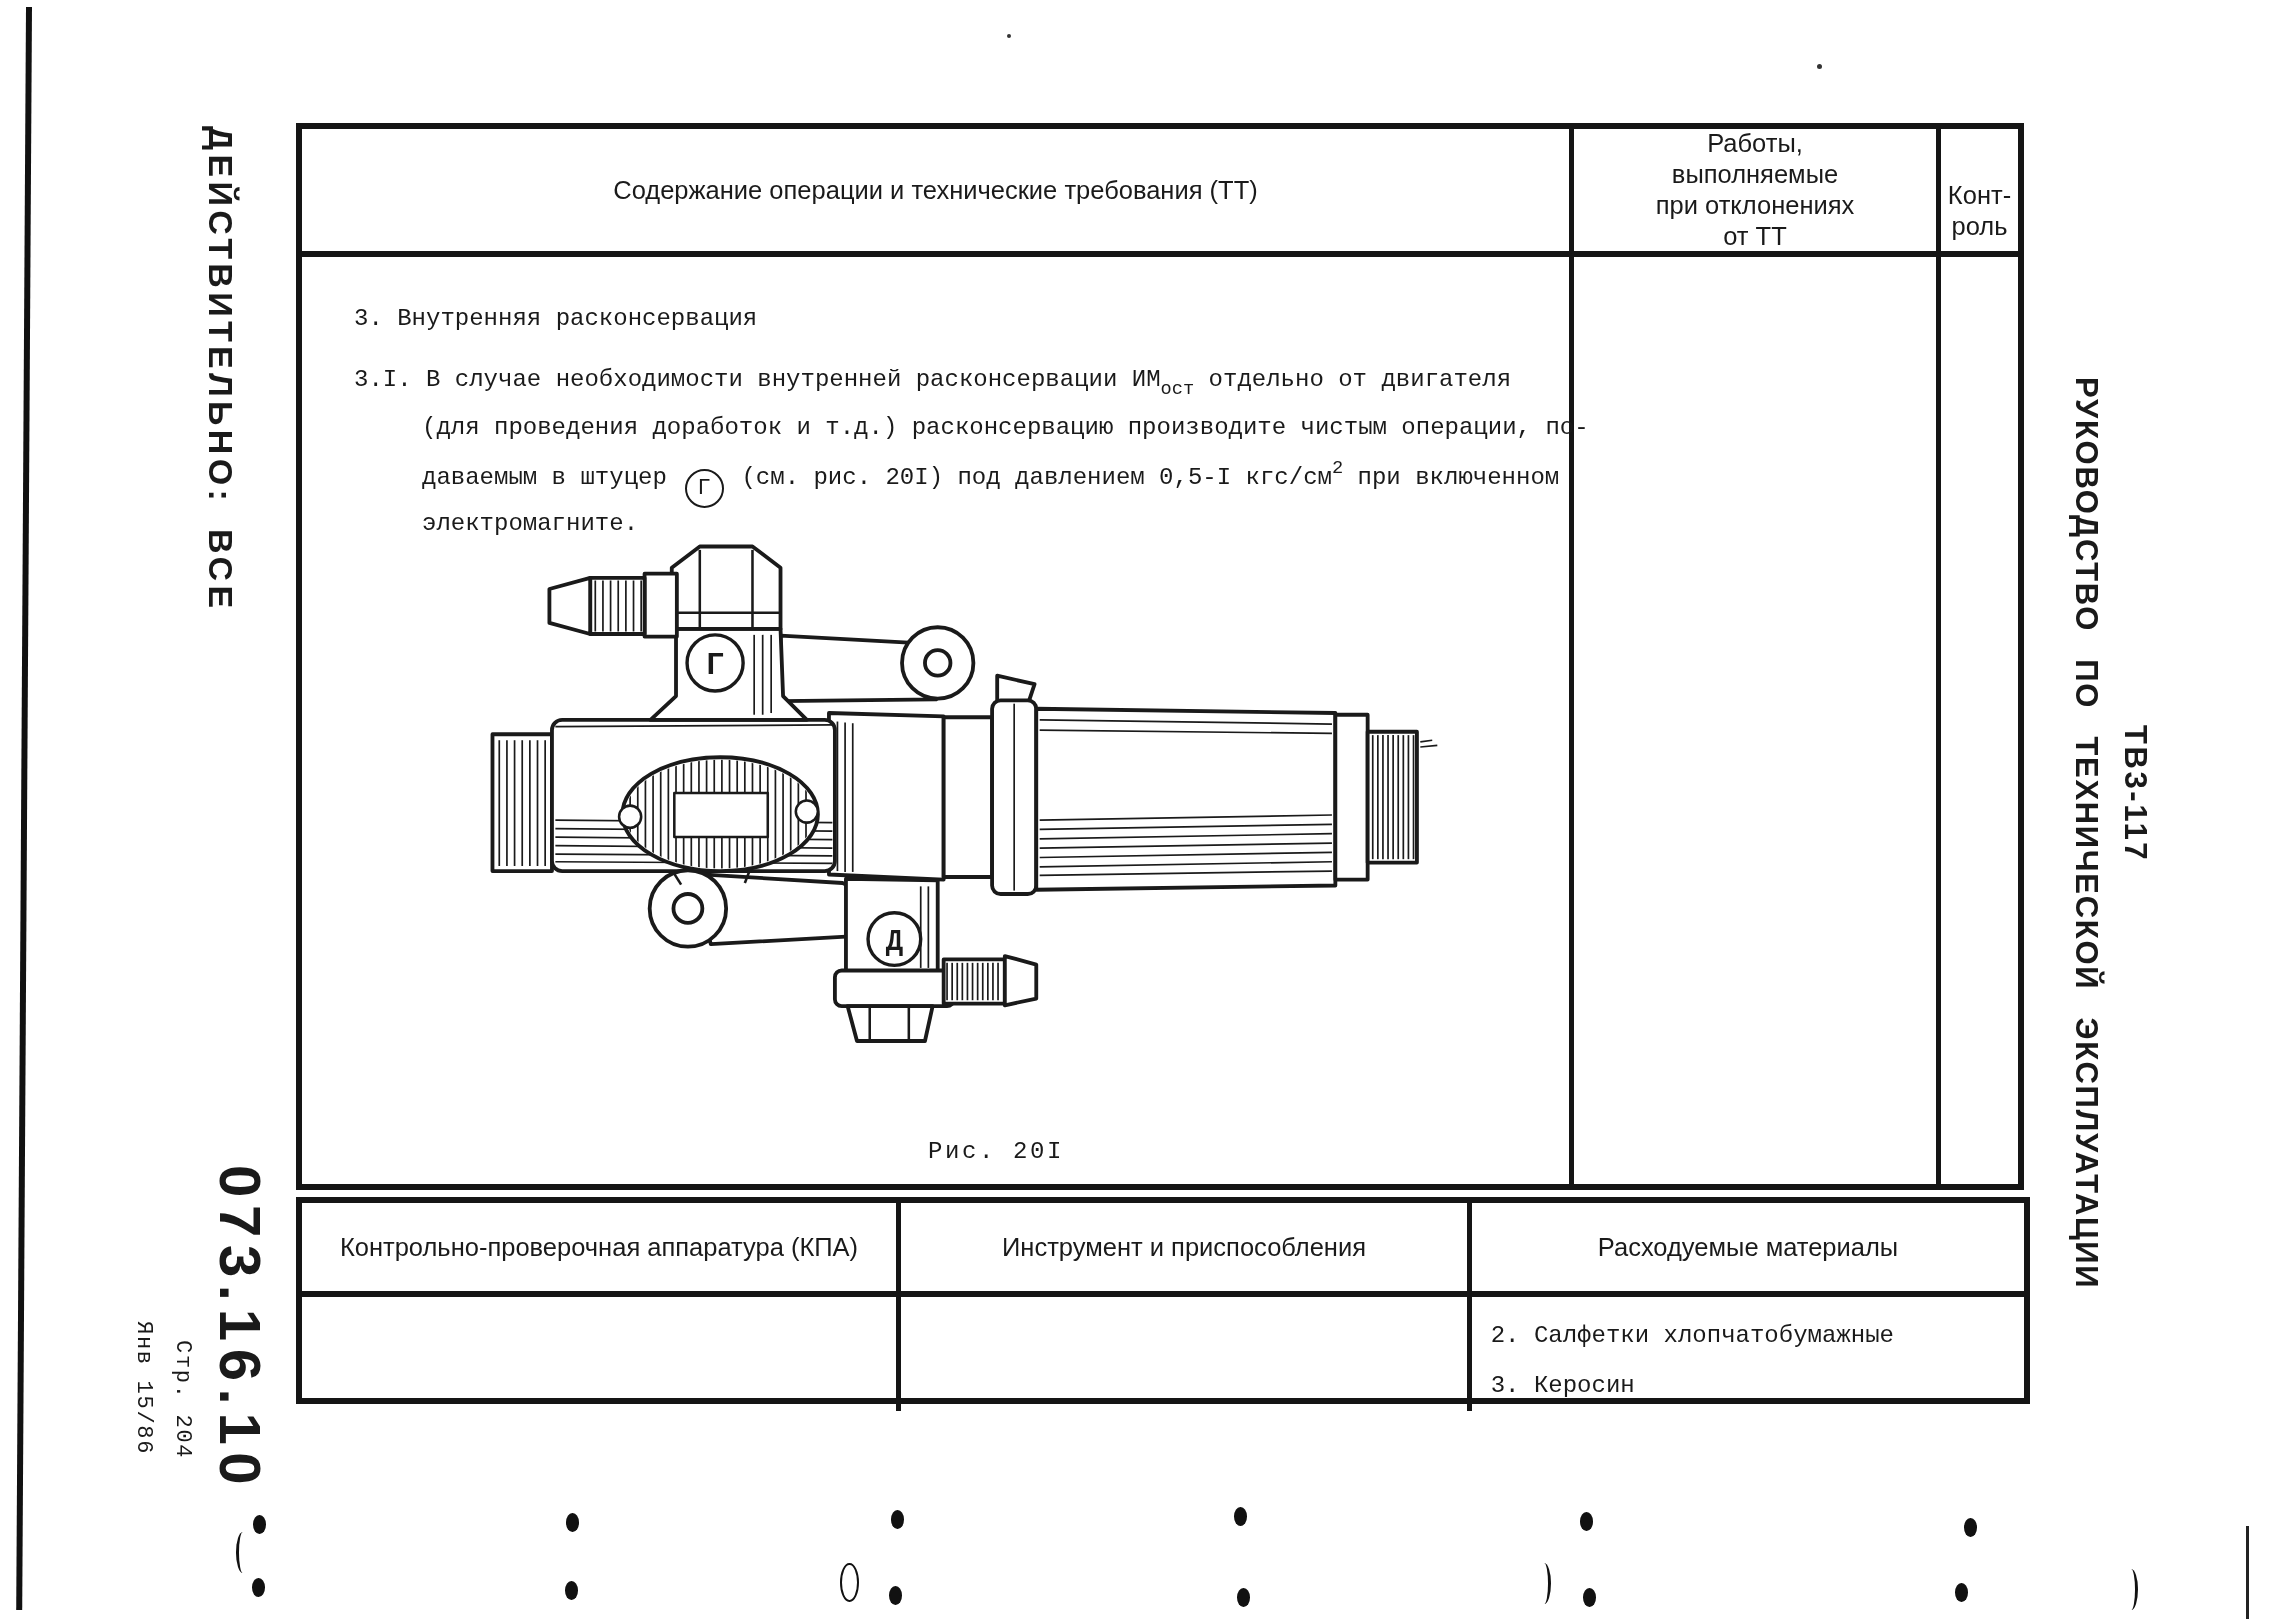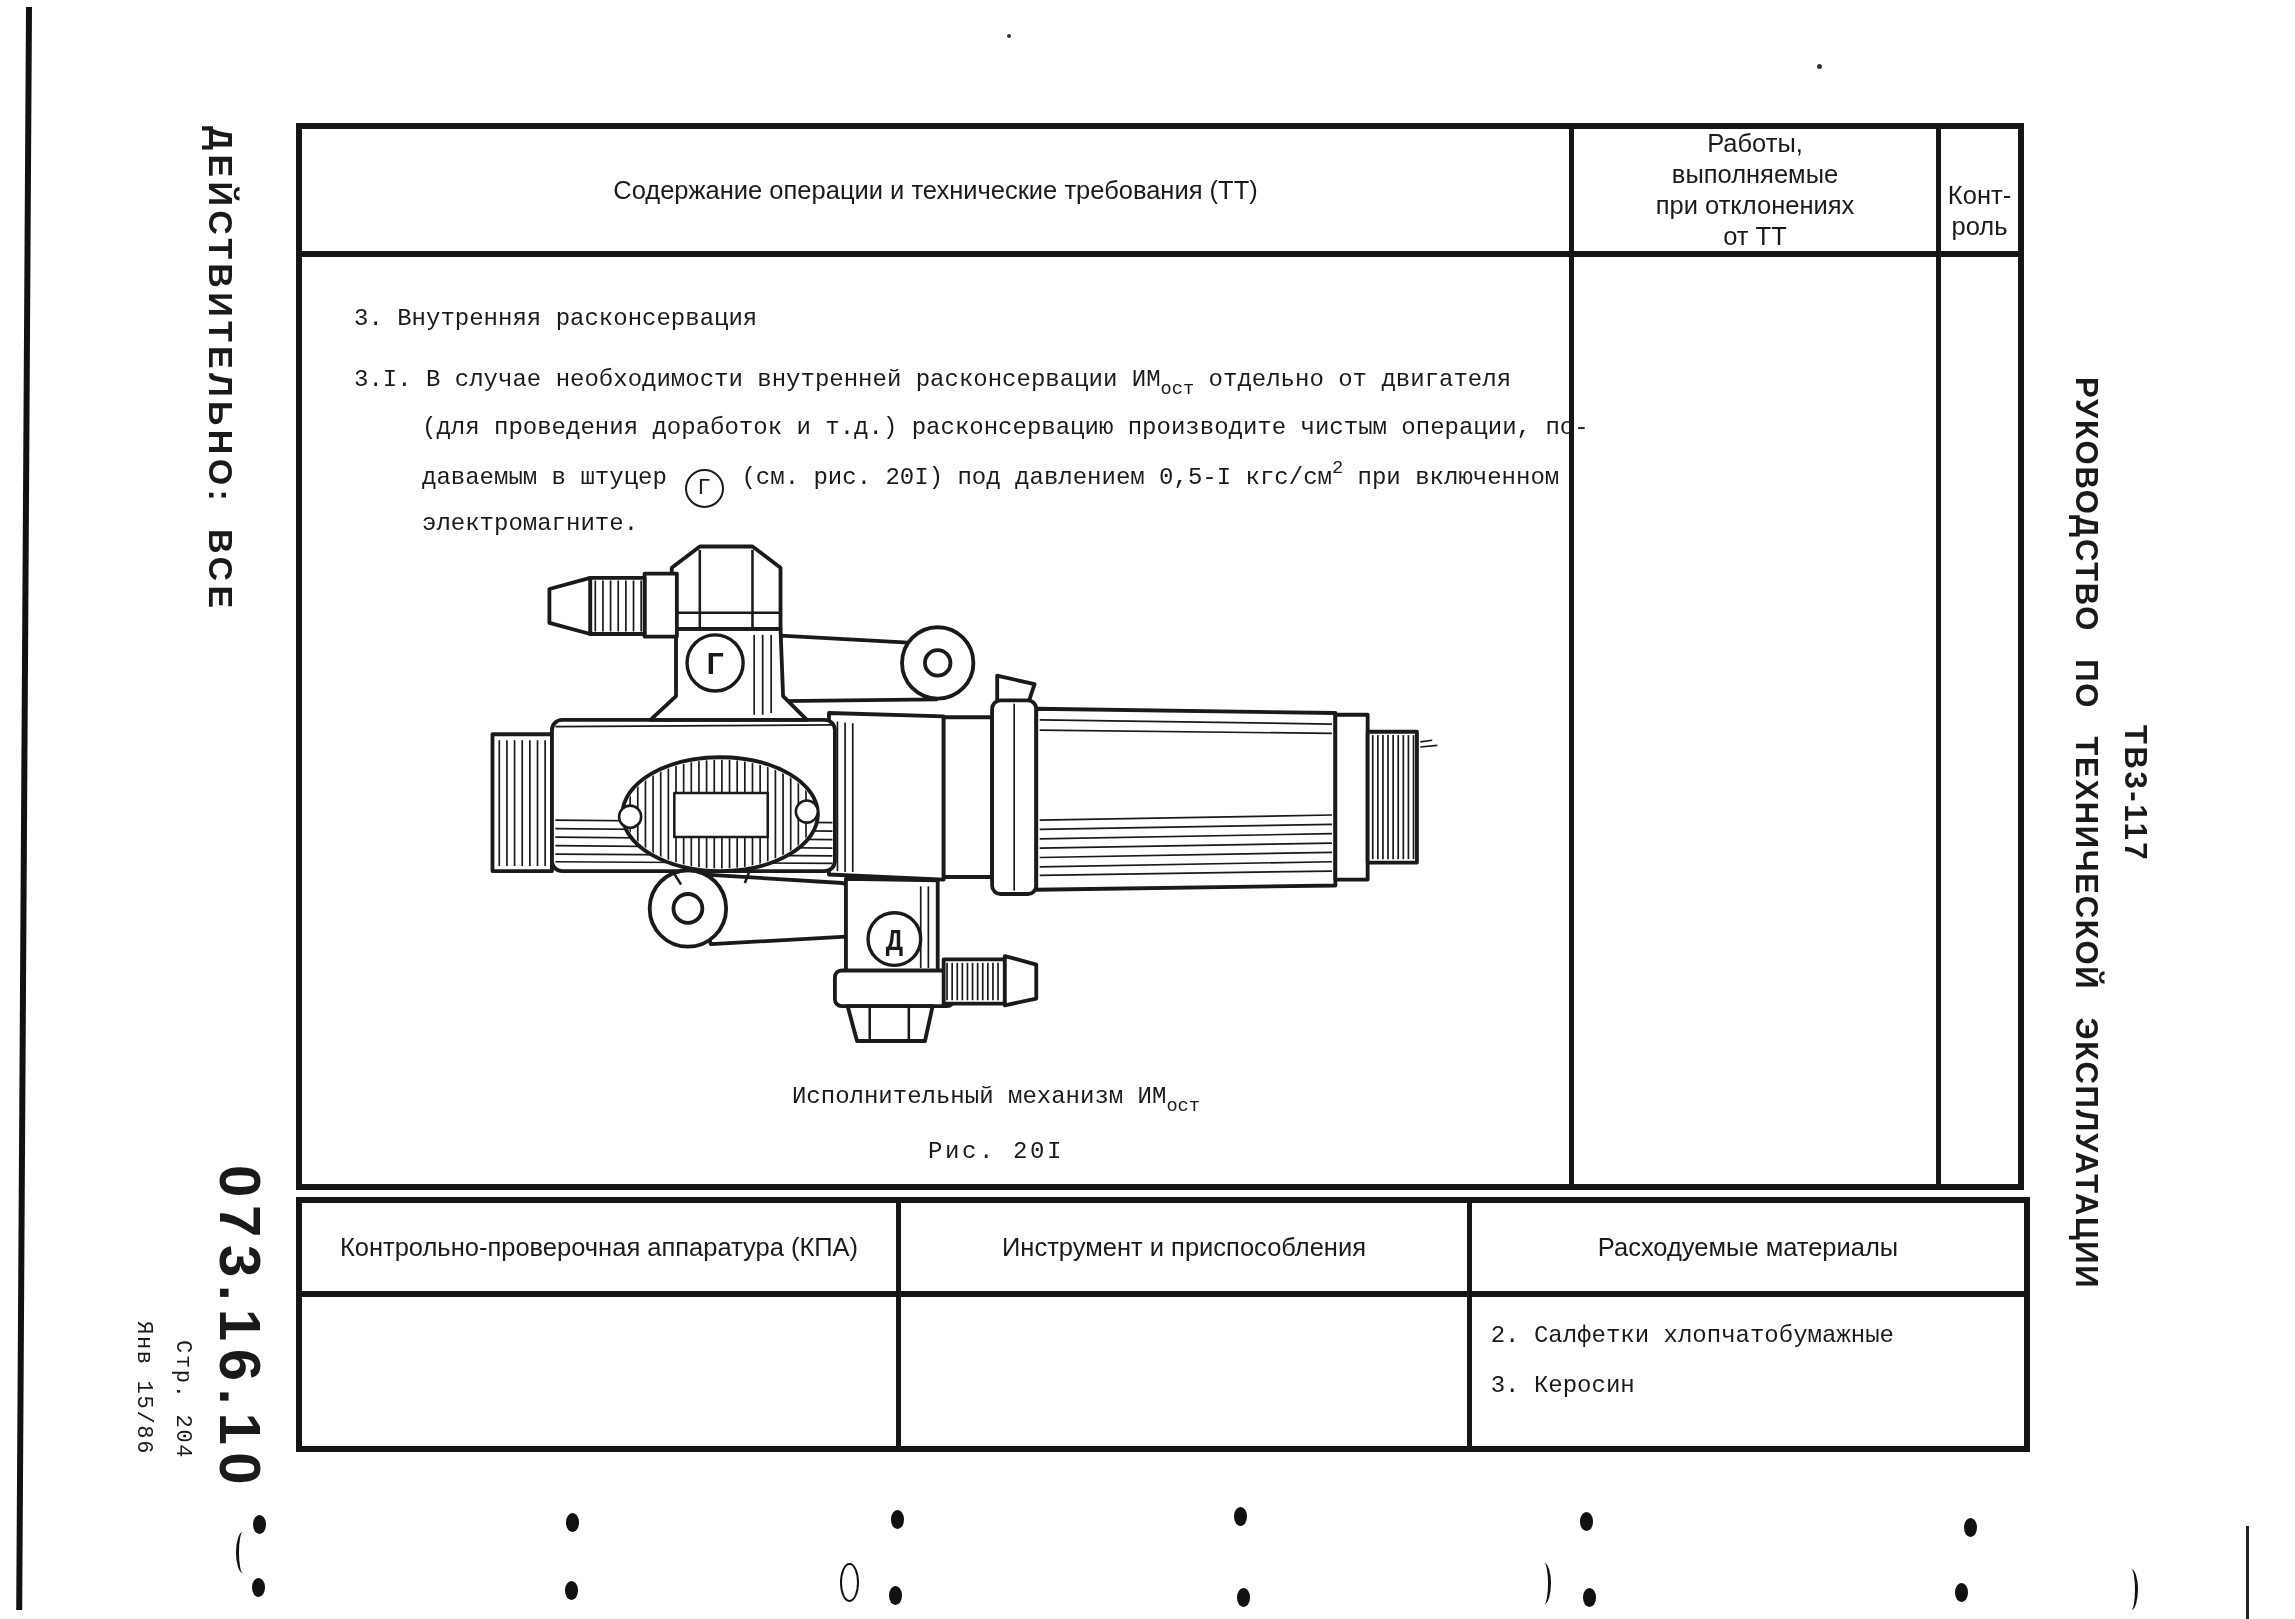--- a/index.html
+++ b/index.html
@@ -48,21 +48,21 @@
   .pl4 { left:85px; top:253px; }
   .subsc { font-size:18.7px; vertical-align:-7.7px; }
   .supsc { font-size:18.7px; vertical-align:11px; }
   .circle-ref { display:inline-flex; align-items:center; justify-content:center;
     width:39px; height:39px; border:2.6px solid #1a1a1a; border-radius:50%;
     font-size:22px; vertical-align:-10.2px; margin:0 3.4px; }
   .figure-wrap { left:140px; top:281px; width:969px; height:520px; }
   .caption { left:255px; top:826px; width:808px; text-align:center; font-size:24px; }
   .fig-num { left:255px; top:881px; width:808px; text-align:center; font-size:24px; letter-spacing:2.6px; }
   
-  .bottom-table { left:296px; top:1197px; width:1734px; height:255px;
+  .bottom-table { left:296px; top:1197px; width:1734px; height:207px;
     border:6.8px solid #151515; display:grid;
     grid-template-columns:599px 571px auto;
     grid-template-rows:94px auto; }
   .bt-head { border-right:5.1px solid #151515; border-bottom:6px solid #151515;
     display:flex; align-items:center; justify-content:center;
     font-size:25.5px; text-align:center; }
   .bt-head.last { border-right:none; }
   .bt-cell { border-right:5.1px solid #151515; position:relative; }
   .bt-cell.last { border-right:none; }
   .materials { padding:13.6px 0 0 18.7px; }
@@ -269,21 +269,20 @@
             <polygon points="621,492 658,502 658,542 621,550"></polygon>
 
             <circle cx="280" cy="147" r="33" stroke-width="4"></circle>
             <circle cx="491" cy="472" r="31" stroke-width="4"></circle>
           </g>
           <text x="280" y="160" font-size="36" text-anchor="middle" fill="#1a1a1a">Г</text>
           <text x="491" y="485" font-size="34" text-anchor="middle" fill="#1a1a1a">Д</text>
         </svg>
       </div>
 
-      <div class="abs caption"><span>Исполнительный механизм ИМ</span><span class="subsc">ост</span></div>
       <div class="abs fig-num">Рис. 20I</div>
     </div>
 
     <div class="mt-body row2"></div>
     <div class="mt-body row2 last"></div>
   </div>
 
   <div class="abs bottom-table">
     <div class="bt-head sans">Контрольно-проверочная аппаратура (КПА)</div>
     <div class="bt-head sans">Инструмент и приспособления</div>

